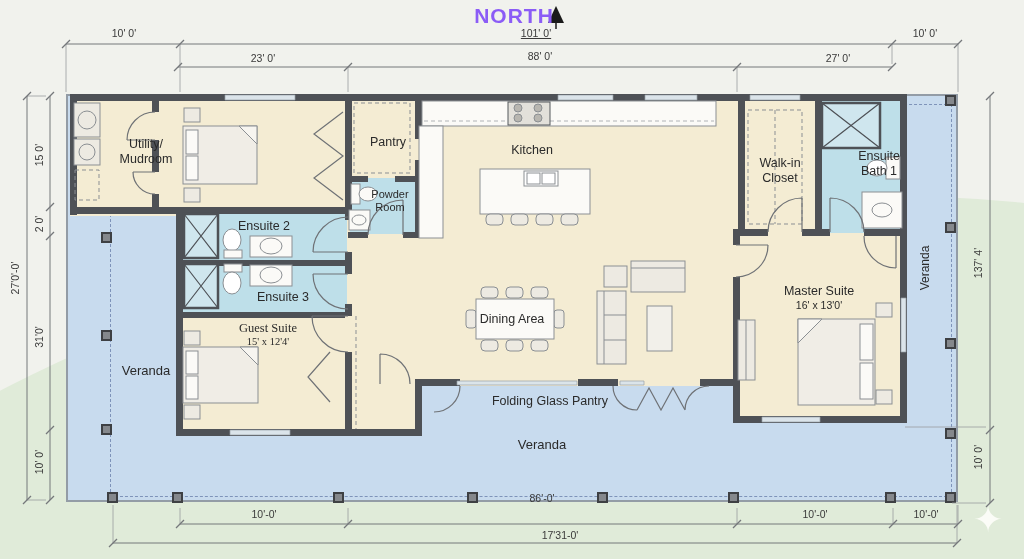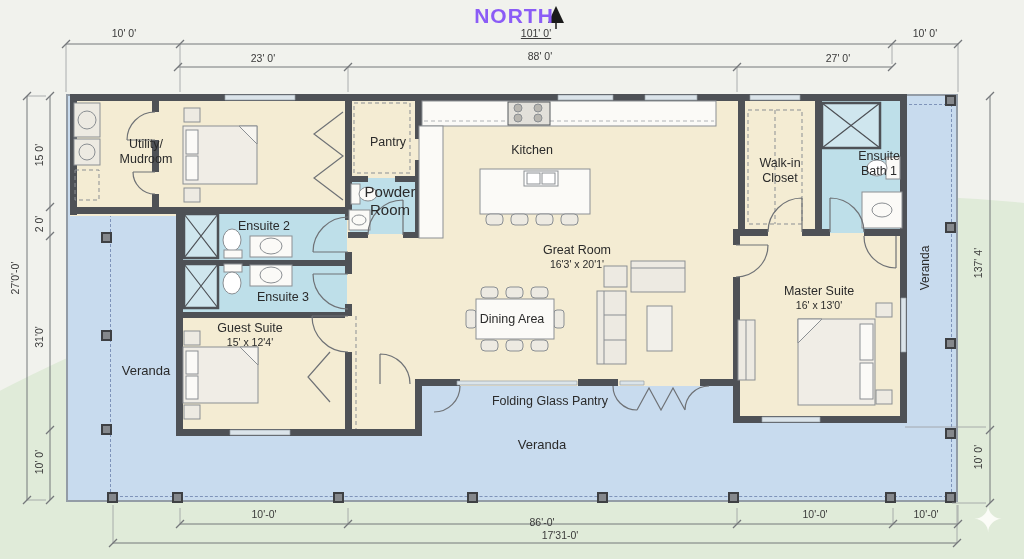--- a/index.html
+++ b/index.html
@@ -13,21 +13,21 @@
     border:1.5px dashed #7e93b9;box-sizing:border-box;}
   .fill{position:absolute;}
   .cream{background:#f4ecd3;}
   .bath{background:#bedfe9;}
   .post{position:absolute;width:11px;height:11px;background:#85888c;
     border:2px solid #3e4043;box-sizing:border-box;}
   svg.overlay{position:absolute;left:0;top:0;}
   .lbl{position:absolute;font-size:12.5px;color:#2a2a2a;text-align:center;
     transform:translate(-50%,-50%);white-space:pre-line;line-height:1.18;}
   .lbl .size{font-size:10.5px;display:block;}
-  .sm{font-size:15px;}
+  .sm{font-size:11px;}
   .dim{position:absolute;font-size:10.5px;color:#3a3a3a;text-align:center;
     transform:translate(-50%,-50%);white-space:nowrap;}
   .rot{transform:translate(-50%,-50%) rotate(-90deg);}
   .north{position:absolute;font-size:21px;font-weight:bold;color:#8b5cf6;
     transform:translate(-50%,-50%);letter-spacing:1px;}
   .sparkle{position:absolute;color:#fbfcf7;font-size:36px;line-height:1;
     transform:translate(-50%,-50%);}
 </style>
 </head>
 <body>
@@ -257,27 +257,23 @@
   <div class="lbl" style="left:388px;top:142px;">Pantry</div>
   <div class="lbl sm" style="left:390px;top:201px;">Powder
 Room</div>
   <div class="lbl" style="left:532px;top:150px;">Kitchen</div>
   <div class="lbl" style="left:780px;top:171px;">Walk-in
 Closet</div>
   <div class="lbl" style="left:851px;top:164px;margin-left:28px;">Ensuite
 Bath 1</div>
   <div class="lbl" style="left:243px;top:226px;margin-left:21px;">Ensuite 2</div>
   <div class="lbl" style="left:243px;top:297px;margin-left:40px;">Ensuite 3</div>
-  <div class="lbl" style="left:250px;top:334px;">
+  <div class="lbl" style="left:268px;top:334px;font-family:Liberation Serif, serif;">
     <span>Guest Suite</span>
     <span class="size">15' x 12'4'</span>
-  </div>
-  <div class="lbl" style="left:577px;top:256px;">
-    <span>Great Room</span>
-    <span class="size">16'3' x 20'1'</span>
   </div>
   <div class="lbl" style="left:512px;top:319px;">Dining Area</div>
   <div class="lbl" style="left:819px;top:297px;">
     <span>Master Suite</span>
     <span class="size">16' x 13'0'</span>
   </div>
   <div class="lbl" style="left:550px;top:401px;">Folding Glass Pantry</div>
   <div class="lbl" style="left:146px;top:371px;font-size:13px;">Veranda</div>
   <div class="lbl" style="left:542px;top:445px;font-size:13px;">Veranda</div>
   <div class="lbl rot" style="left:925px;top:268px;font-size:12px;">Veranda</div>
@@ -289,19 +285,19 @@
   <div class="dim" style="left:540px;top:56px;">88' 0'</div>
   <div class="dim" style="left:814px;top:58px;margin-left:24px;">27' 0'</div>
   <div class="dim rot" style="left:39px;top:155px;">15 0'</div>
   <div class="dim rot" style="left:39px;top:224px;">2 0'</div>
   <div class="dim rot" style="left:15px;top:278px;">27'0'-0'</div>
   <div class="dim rot" style="left:39px;top:337px;">31'0'</div>
   <div class="dim rot" style="left:39px;top:462px;">10' 0'</div>
   <div class="dim rot" style="left:978px;top:263px;">137' 4'</div>
   <div class="dim rot" style="left:978px;top:457px;">10' 0'</div>
   <div class="dim" style="left:264px;top:514px;">10'-0'</div>
-  <div class="dim" style="left:542px;top:522px;">86'-0'</div>
+  <div class="dim" style="left:542px;top:498px;">86'-0'</div>
   <div class="dim" style="left:815px;top:514px;">10'-0'</div>
   <div class="dim" style="left:926px;top:514px;">10'-0'</div>
   <div class="dim" style="left:560px;top:535px;">17'31-0'</div>
 
   <div class="sparkle" style="left:988px;top:520px;">✦</div>
 </div>
 
 </body></html>

